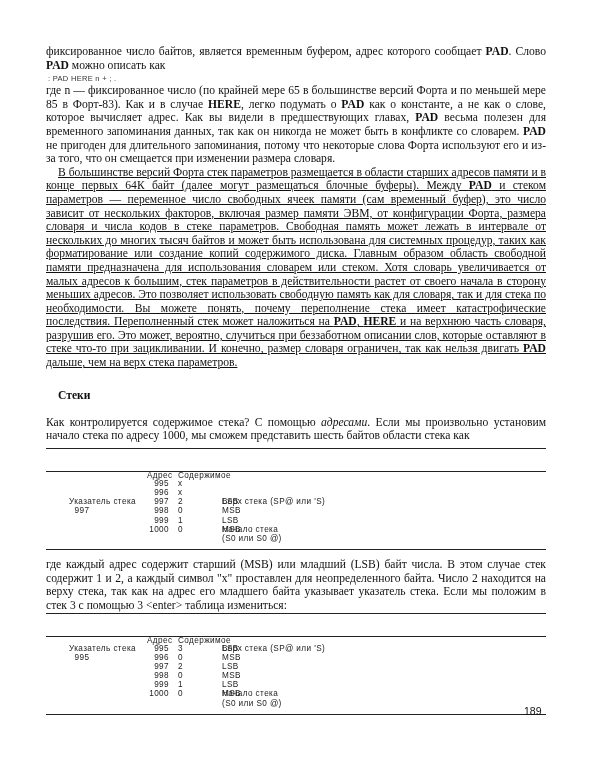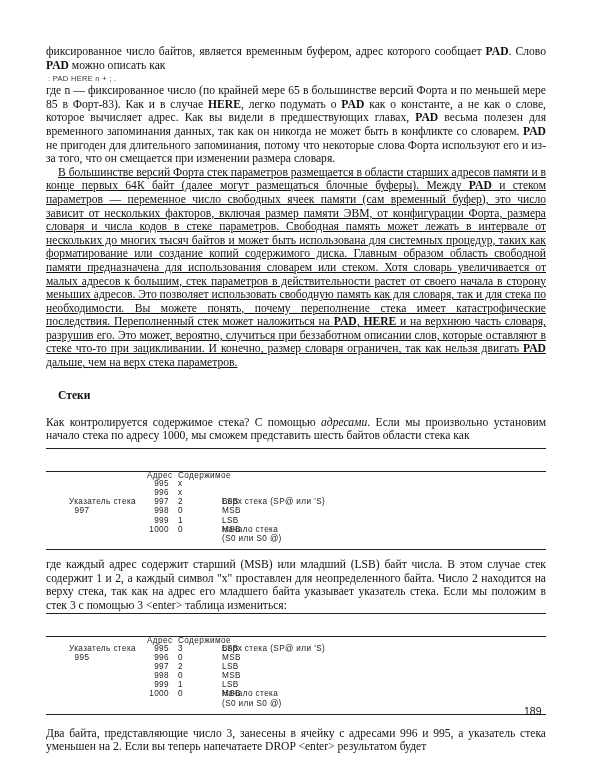--- a/index.html
+++ b/index.html
@@ -154,16 +154,15 @@
           <span class="c-label"></span>
           <span class="c-addr"></span>
           <span class="c-val"></span>
           <span class="c-byte"></span>
           <span class="c-note">(S0 или S0 @)</span>
         </div>
       </div>
     <hr class="rule">
   </div>
 
-  <p class="p">Два байта, представляющие число 3, занесены в ячейку с адресами 996 и 995, а указатель стека уменьшен на 2. Если вы теперь напечатаете DROP &lt;enter&gt;  результатом будет</p>
 </div>
 
 <div class="page-num">189</div>
 
 </body></html>

